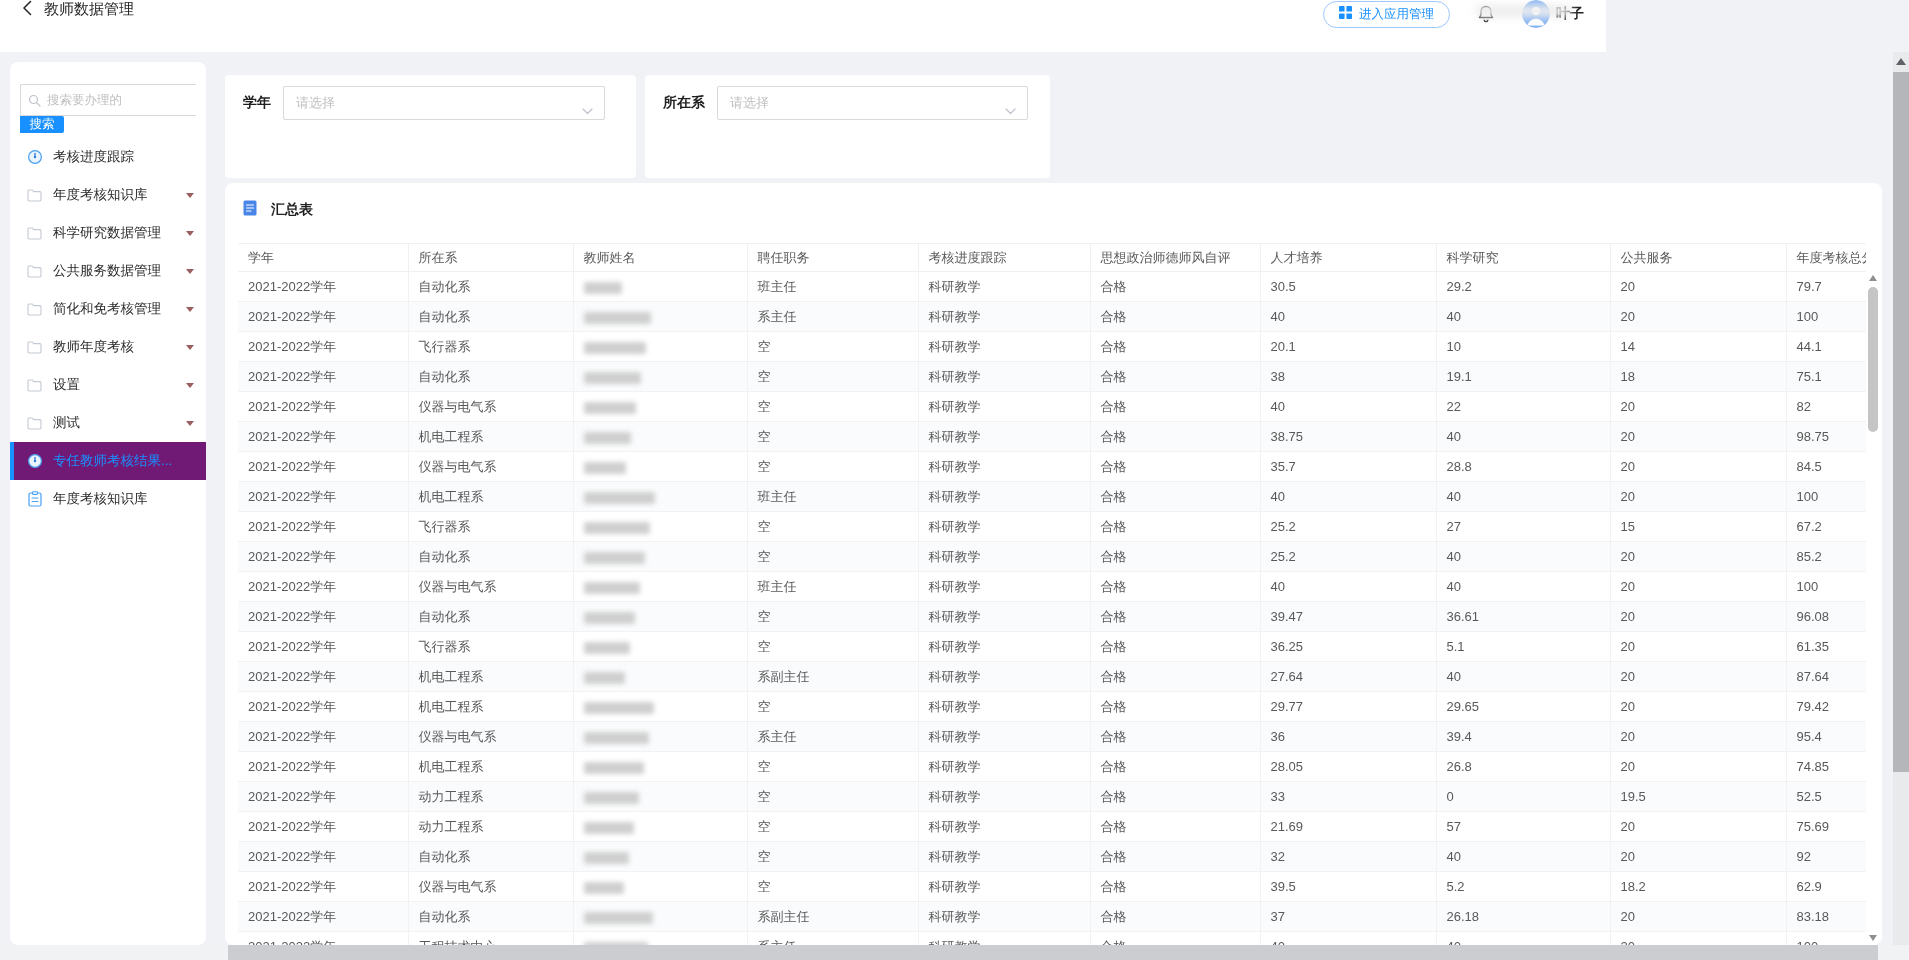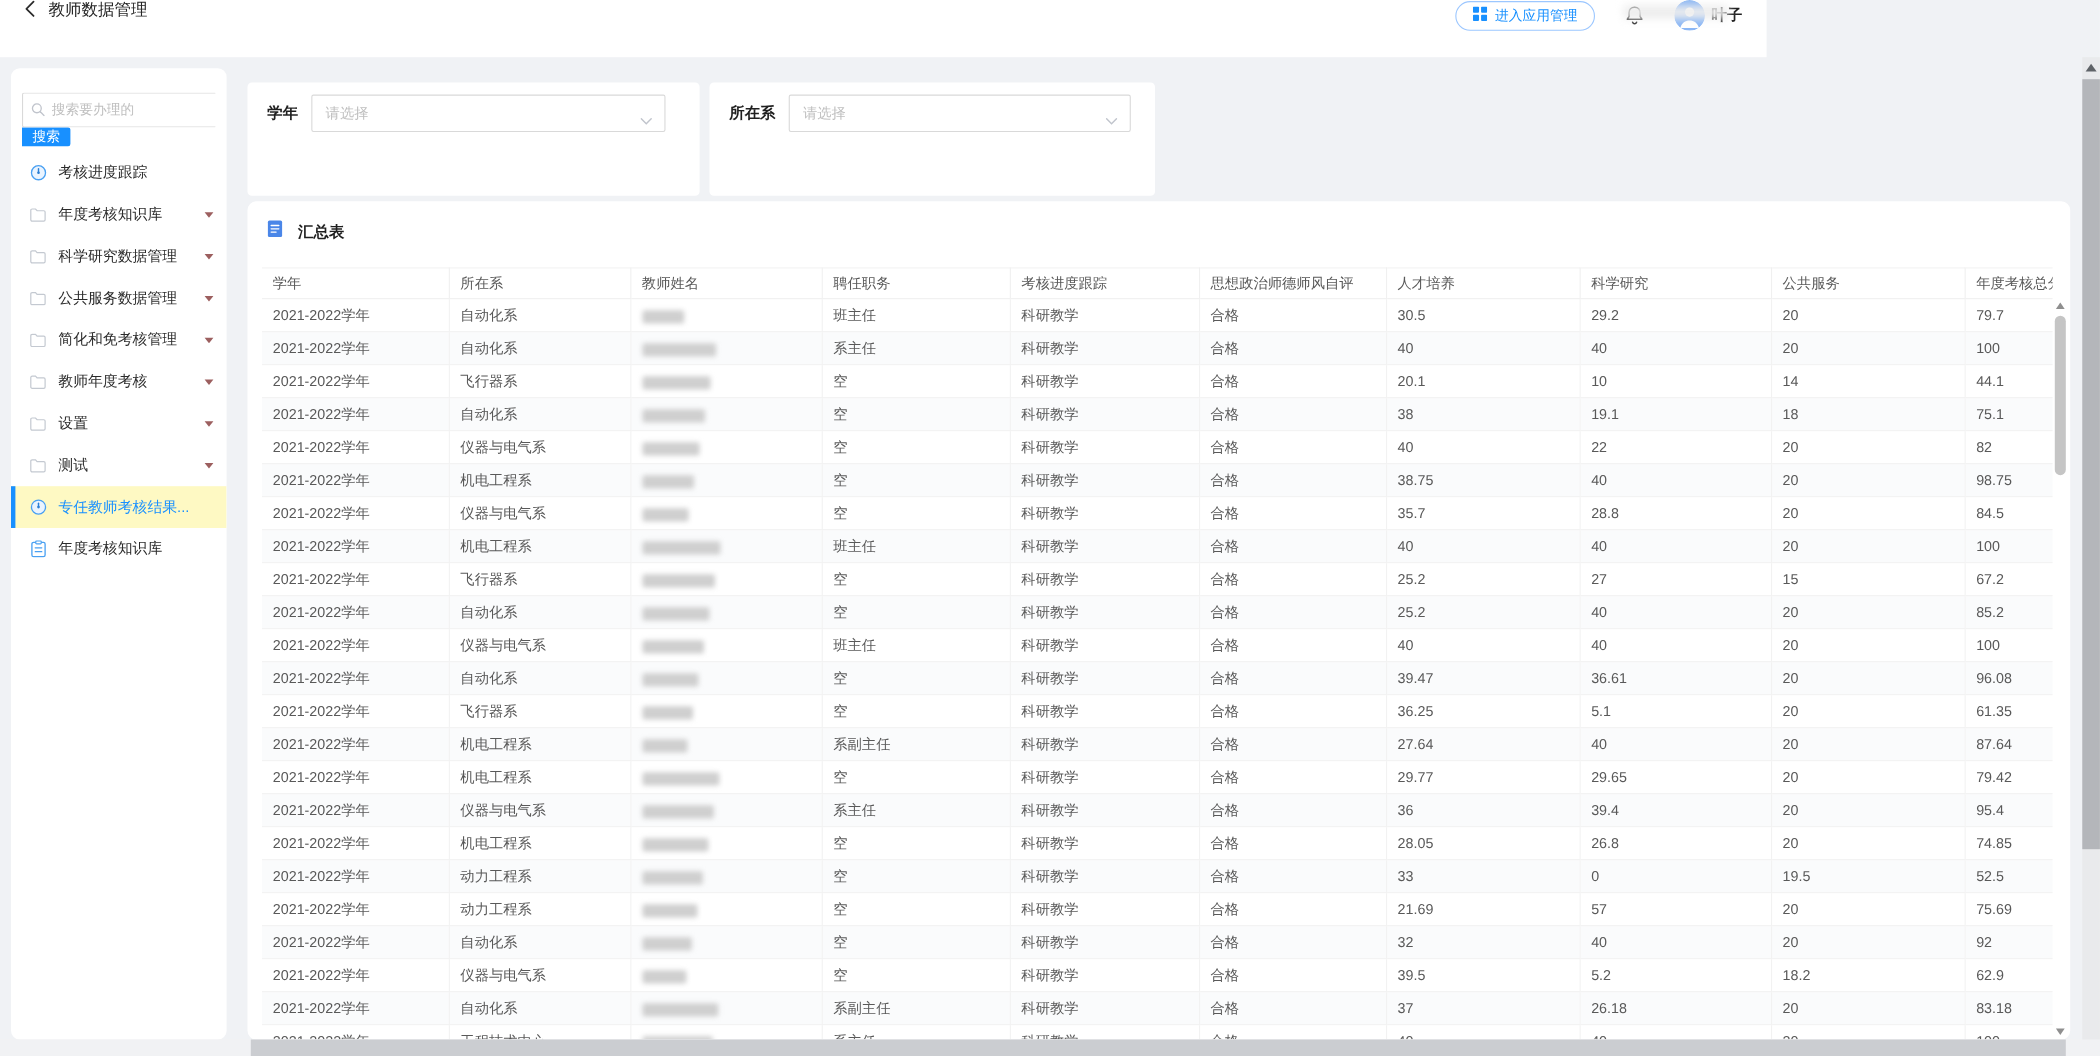--- a/index.html
+++ b/index.html
@@ -53,21 +53,21 @@
     position:relative; height:38px; display:flex; align-items:center;
     padding:0 12px 0 16px; font-size:13.5px; color:#2b2b2b; cursor:pointer;
   }
   .menu-item .mi-icon { width:17px; display:flex; justify-content:center; margin-right:10px; flex:none; }
   .menu-label { white-space:nowrap; overflow:hidden; text-overflow:ellipsis; }
   .caret-down {
     margin-left:auto; width:0; height:0; flex:none;
     border-left:4px solid transparent; border-right:4px solid transparent;
     border-top:5px solid #9c5f5f; cursor:pointer;
   }
-  .menu-item.selected { background:#fef9c3; color:#1890ff; }
+  .menu-item.selected { background:#701a75; color:#1890ff; }
   .menu-item.selected::before {
     content:""; position:absolute; left:0; top:0; width:4px; height:100%; background:#1890ff;
   }
 
   
   .filter-card { position:absolute; top:75px; height:103px; background:#fff; border-radius:4px; }
   #filter-card-year { left:225px; width:411px; }
   #filter-card-dept { left:645px; width:405px; }
   .filter-row { display:flex; align-items:center; padding-top:11px; padding-left:18px; }
   .filter-label { font-size:14px; font-weight:bold; color:#1f1f1f; margin-right:12px; flex:none; }

